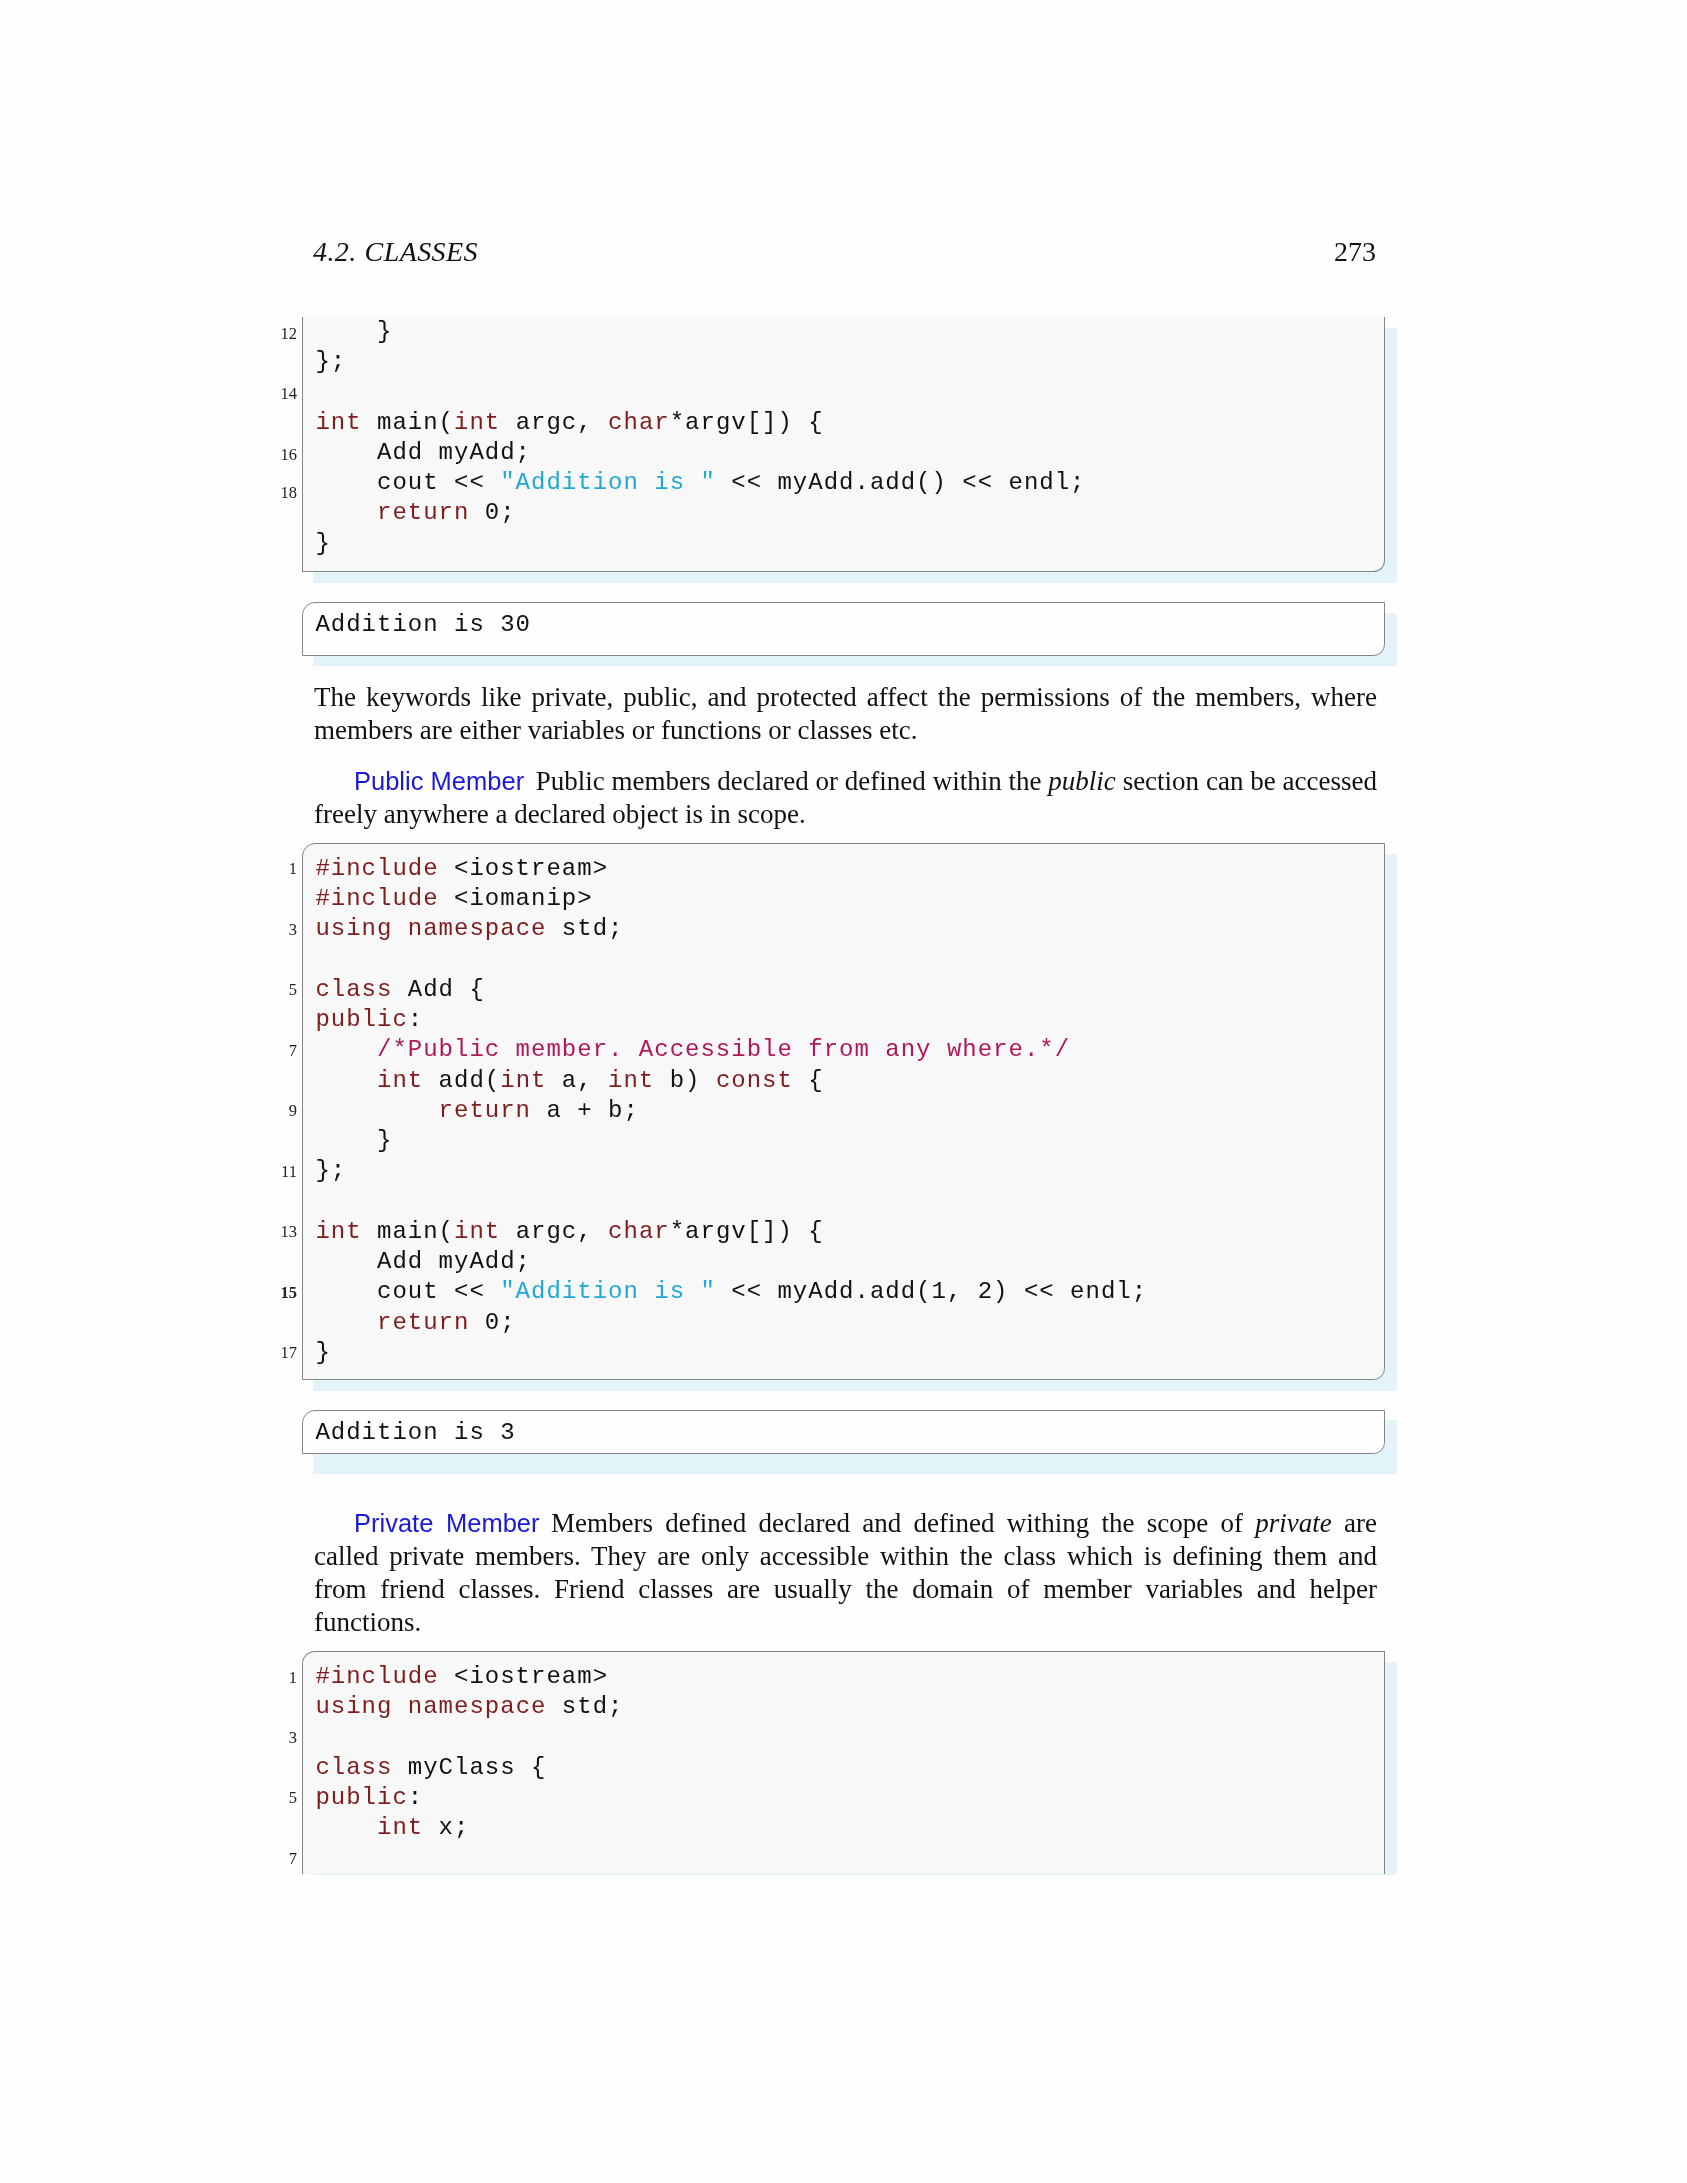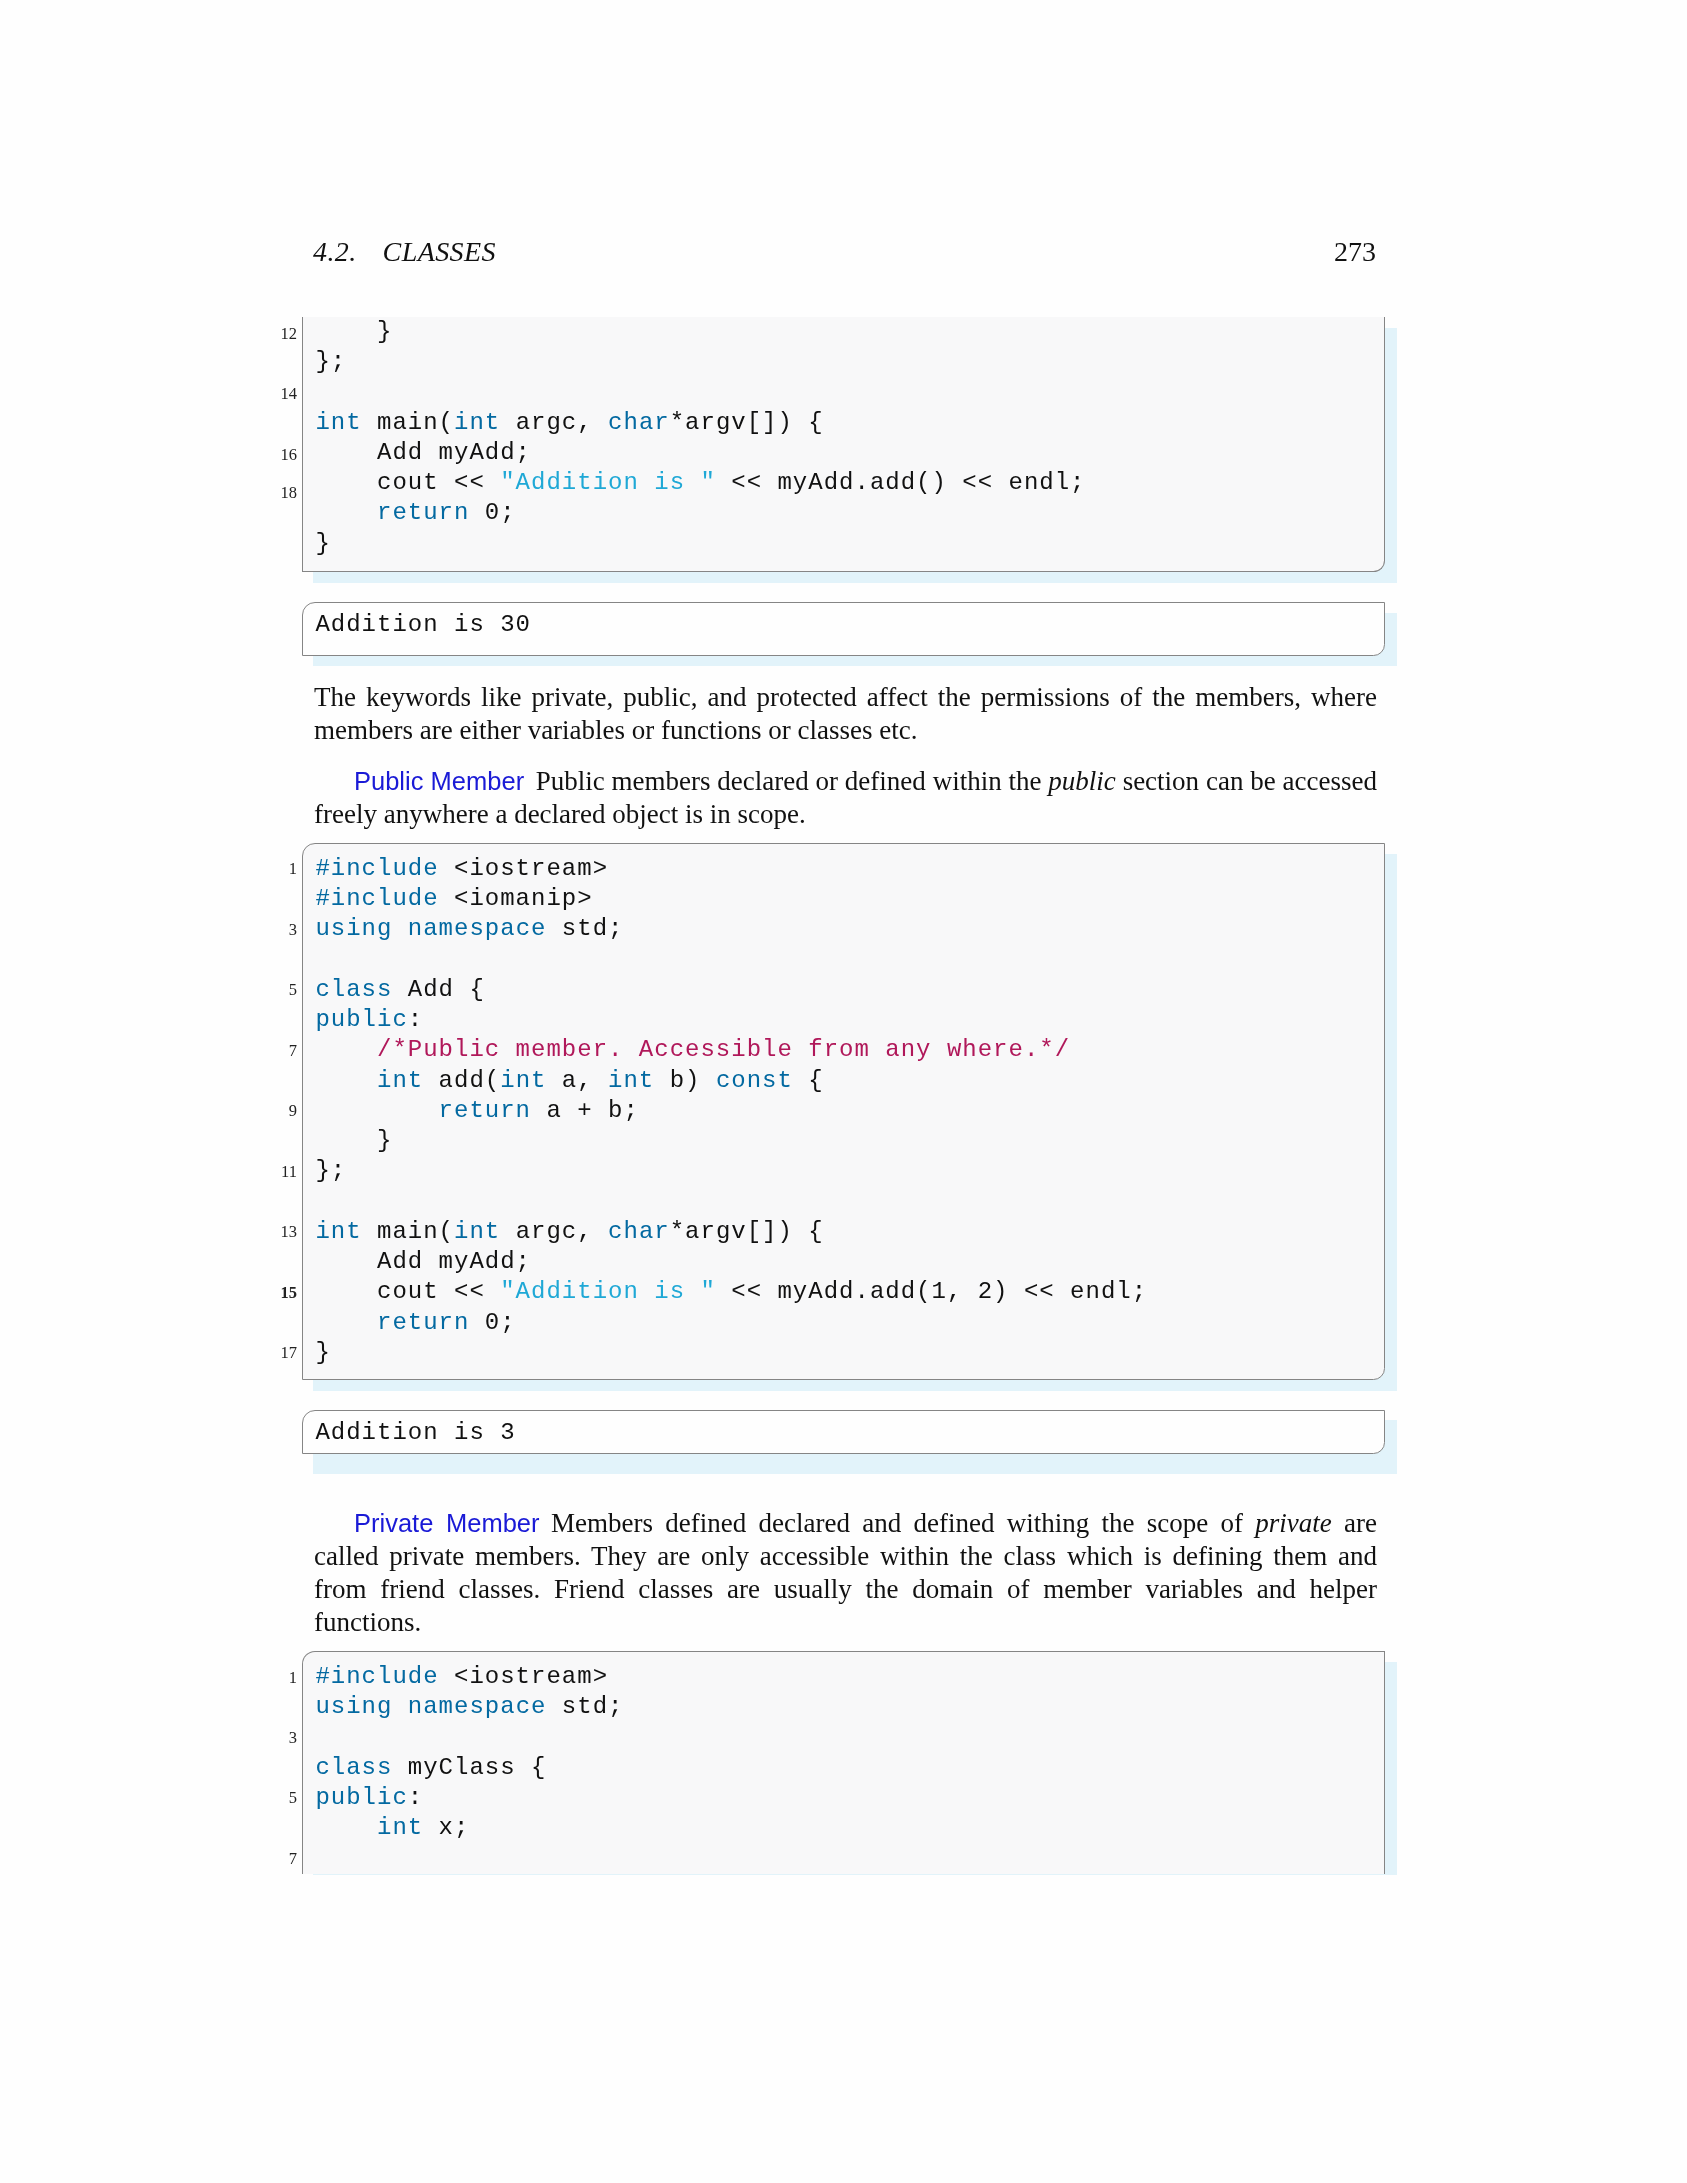--- a/index.html
+++ b/index.html
@@ -1,32 +1,32 @@
 <!DOCTYPE html>
 <html style="font-size:13px"><head>
 <meta charset="utf-8">
 <style>
   html, body { margin:0; padding:0; }
   body { width:1687px; height:2183px; background:#fefefe; position:relative; overflow:hidden; font-family:"Liberation Serif","DejaVu Serif",serif; color:#111; }
   .abs { position:absolute; }
   .running-head { left:313px; top:236px; font-size:28px; font-style:italic; letter-spacing:0.4px; }
-  .running-head .num { margin-right:26px; }
+  .running-head .num { margin-right:8px; }
   .page-num { left:1333px; top:236px; font-size:28px; width:43px; text-align:right; }
 
   .codebox { position:absolute; left:302px; width:1083px; background:#f8f8f9; border:1.6px solid #858585; box-sizing:border-box; }
   .codebox.cont { border-top:none; border-bottom-right-radius:11.5px; }
   .codebox.full { border-top-left-radius:13px; border-bottom-right-radius:11.5px; }
   .codebox.cut { border-top-left-radius:13px; border-bottom:none; }
   .shadow { position:absolute; background:#e2f3fa; }
   .outbox { position:absolute; left:302px; width:1083px; background:#fefefe; border:1.6px solid #858585; box-sizing:border-box; border-top-left-radius:13px; border-bottom-right-radius:11.5px; }
 
   .code { position:absolute; left:0; right:0; font-family:"Liberation Mono","DejaVu Sans Mono",monospace; font-size:24px; letter-spacing:1px; }
   .line { position:absolute; left:0; height:30.5px; line-height:30.5px; white-space:pre; }
   .lnum { position:absolute; width:25px; text-align:right; left:272px; font-family:"Liberation Serif",serif; font-size:16.5px; color:#222; }
-  .kw { color:#0369a1; }
+  .kw { color:#7f1d1d; }
   .str { color:#1fa8d6; }
   .com { color:#b0185a; }
   .plain { color:#111; }
 
   .para { position:absolute; left:314px; width:1063px; font-size:27px; line-height:33px; text-align:justify; }
   .para .first-indent { display:inline-block; width:40px; }
   .heading-inline { color:#1a1ad6; font-family:"Liberation Sans","DejaVu Sans",sans-serif; font-size:25.5px; margin-right:11.5px; }
   .em { font-style:italic; }
   .output-text { position:absolute; left:12.4px; top:8.2px; font-family:"Liberation Mono","DejaVu Sans Mono",monospace; font-size:24px; letter-spacing:1px; white-space:pre; color:#111; }
 </style>

